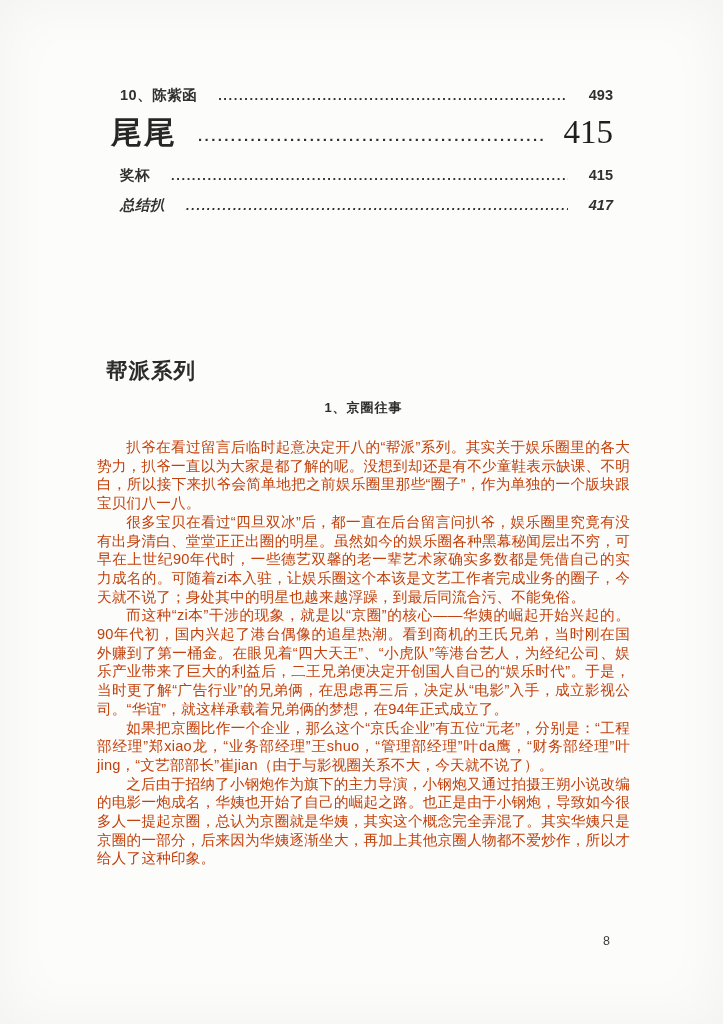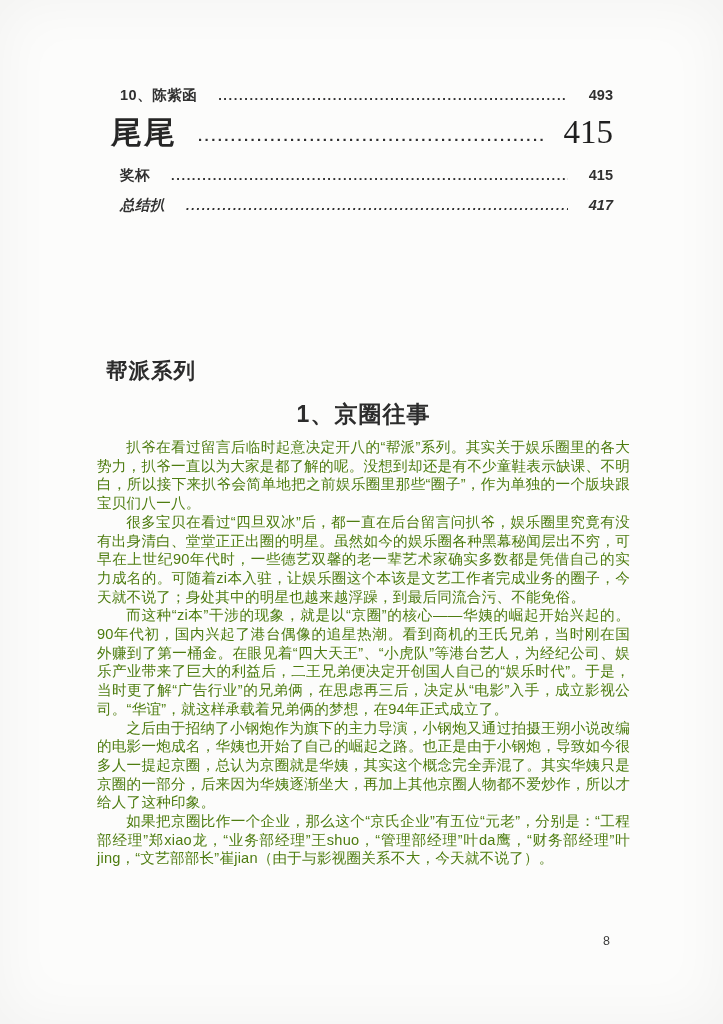--- a/index.html
+++ b/index.html
@@ -76,33 +76,33 @@
     left:106px;top:356px;
     font-size:21.5px;
     font-weight:bold;
     color:#2c2c2c;
     letter-spacing:1px;
   }
   .chapter-title{
     position:absolute;
     left:97px;width:533px;top:399px;
     text-align:center;
-    font-size:23px;
+    font-size:13px;
     font-weight:bold;
     color:#2c2c2c;
     letter-spacing:1px;
   }
 
   
   .content{
     position:absolute;
     left:97px;top:438px;width:533px;
     font-size:14.6px;
     line-height:18.7px;
-    color:#4d7c0f;
+    color:#c2410c;
     font-weight:500;
     text-align:justify;
     letter-spacing:0.2px;
   }
   .content p{
     margin:0;
     text-indent:2em;
   }
 
   
@@ -142,19 +142,19 @@
     </div>
   </div>
 
   <div class="series-title">帮派系列</div>
   <div class="chapter-title">1、京圈往事</div>
 
   <div class="content">
     <p>扒爷在看过留言后临时起意决定开八的“帮派”系列。其实关于娱乐圈里的各大势力，扒爷一直以为大家是都了解的呢。没想到却还是有不少童鞋表示缺课、不明白，所以接下来扒爷会简单地把之前娱乐圈里那些“圈子”，作为单独的一个版块跟宝贝们八一八。</p>
     <p>很多宝贝在看过“四旦双冰”后，都一直在后台留言问扒爷，娱乐圈里究竟有没有出身清白、堂堂正正出圈的明星。虽然如今的娱乐圈各种黑幕秘闻层出不穷，可早在上世纪90年代时，一些德艺双馨的老一辈艺术家确实多数都是凭借自己的实力成名的。可随着zi本入驻，让娱乐圈这个本该是文艺工作者完成业务的圈子，今天就不说了；身处其中的明星也越来越浮躁，到最后同流合污、不能免俗。</p>
     <p>而这种“zi本”干涉的现象，就是以“京圈”的核心——华姨的崛起开始兴起的。90年代初，国内兴起了港台偶像的追星热潮。看到商机的王氏兄弟，当时刚在国外赚到了第一桶金。在眼见着“四大天王”、“小虎队”等港台艺人，为经纪公司、娱乐产业带来了巨大的利益后，二王兄弟便决定开创国人自己的“娱乐时代”。于是，当时更了解“广告行业”的兄弟俩，在思虑再三后，决定从“电影”入手，成立影视公司。“华谊”，就这样承载着兄弟俩的梦想，在94年正式成立了。</p>
+    <p>如果把京圈比作一个企业，那么这个“京氏企业”有五位“元老”，分别是：“工程部经理”郑xiao龙，“业务部经理”王shuo，“管理部经理”叶da鹰，“财务部经理”叶jing，“文艺部部长”崔jian（由于与影视圈关系不大，今天就不说了）。</p>
     <p>之后由于招纳了小钢炮作为旗下的主力导演，小钢炮又通过拍摄王朔小说改编的电影一炮成名，华姨也开始了自己的崛起之路。也正是由于小钢炮，导致如今很多人一提起京圈，总认为京圈就是华姨，其实这个概念完全弄混了。其实华姨只是京圈的一部分，后来因为华姨逐渐坐大，再加上其他京圈人物都不爱炒作，所以才给人了这种印象。</p>
-    <p>如果把京圈比作一个企业，那么这个“京氏企业”有五位“元老”，分别是：“工程部经理”郑xiao龙，“业务部经理”王shuo，“管理部经理”叶da鹰，“财务部经理”叶jing，“文艺部部长”崔jian（由于与影视圈关系不大，今天就不说了）。</p>
   </div>
 
   <div class="page-number">8</div>
 
 </div>
 
 </body></html>

